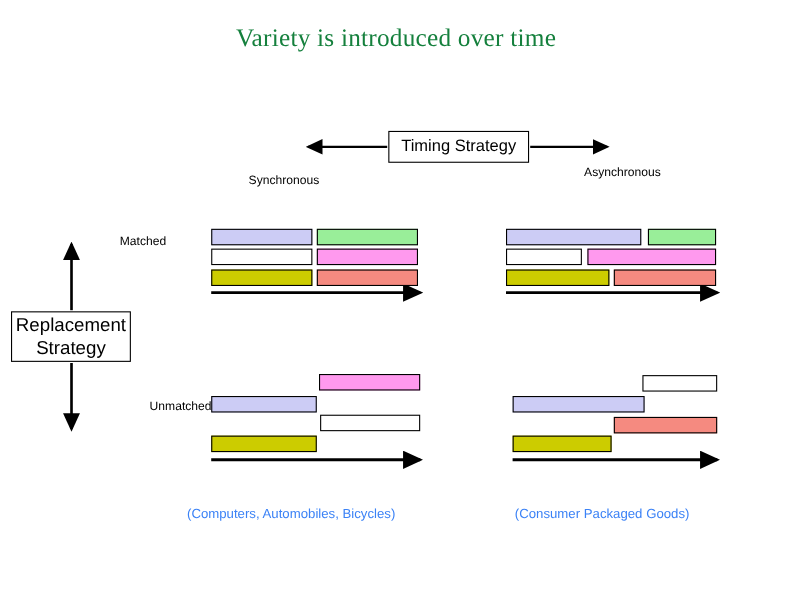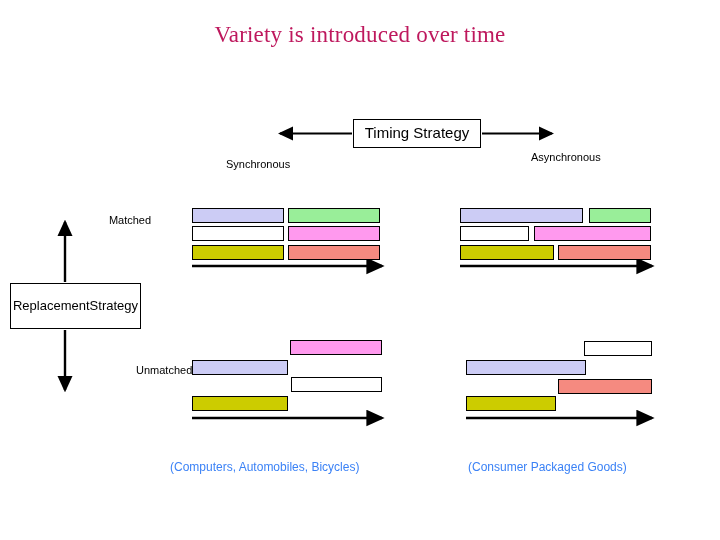--- a/index.html
+++ b/index.html
@@ -17,21 +17,21 @@
   }
   .abs { position: absolute; }
 
   #title {
     left: 0;
     top: 22px;
     width: 720px;
     text-align: center;
     font-family: "Liberation Serif", serif;
     font-size: 23px;
-    color: #be185d;
+    color: #15803d;
     letter-spacing: 0.2px;
   }
 
   
   .labelbox {
     border: 1px solid #000000;
     background: #ffffff;
     box-sizing: border-box;
     display: flex;
     align-items: center;
@@ -43,24 +43,24 @@
   #timing-strategy-box {
     left: 353px;
     top: 119px;
     width: 128px;
     height: 29px;
     font-size: 15px;
   }
   #replacement-strategy-box {
     left: 10px;
     top: 283px;
-    width: 131px;
+    width: 109px;
     height: 46px;
-    font-size: 13px;
-    flex-direction: row;
+    font-size: 17px;
+    flex-direction: column;
   }
 
   
   .txt {
     color: #000000;
     font-size: 11px;
     white-space: nowrap;
   }
   #label-synchronous  { left: 226px; top: 158px; font-size: 11px; }
   #label-asynchronous { left: 531px; top: 151px; font-size: 11px; }

